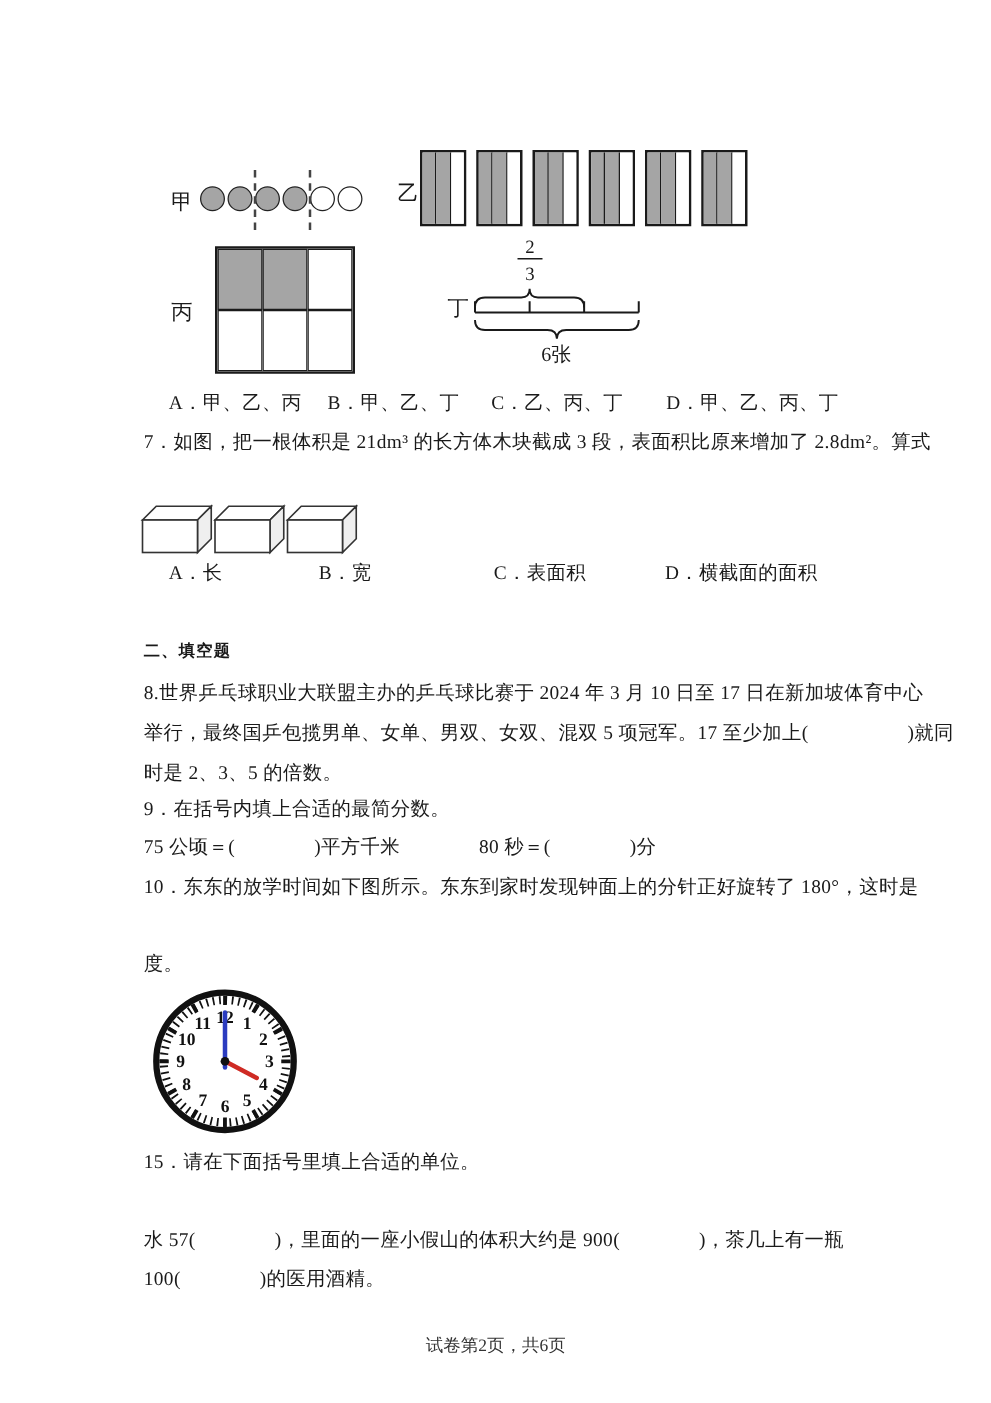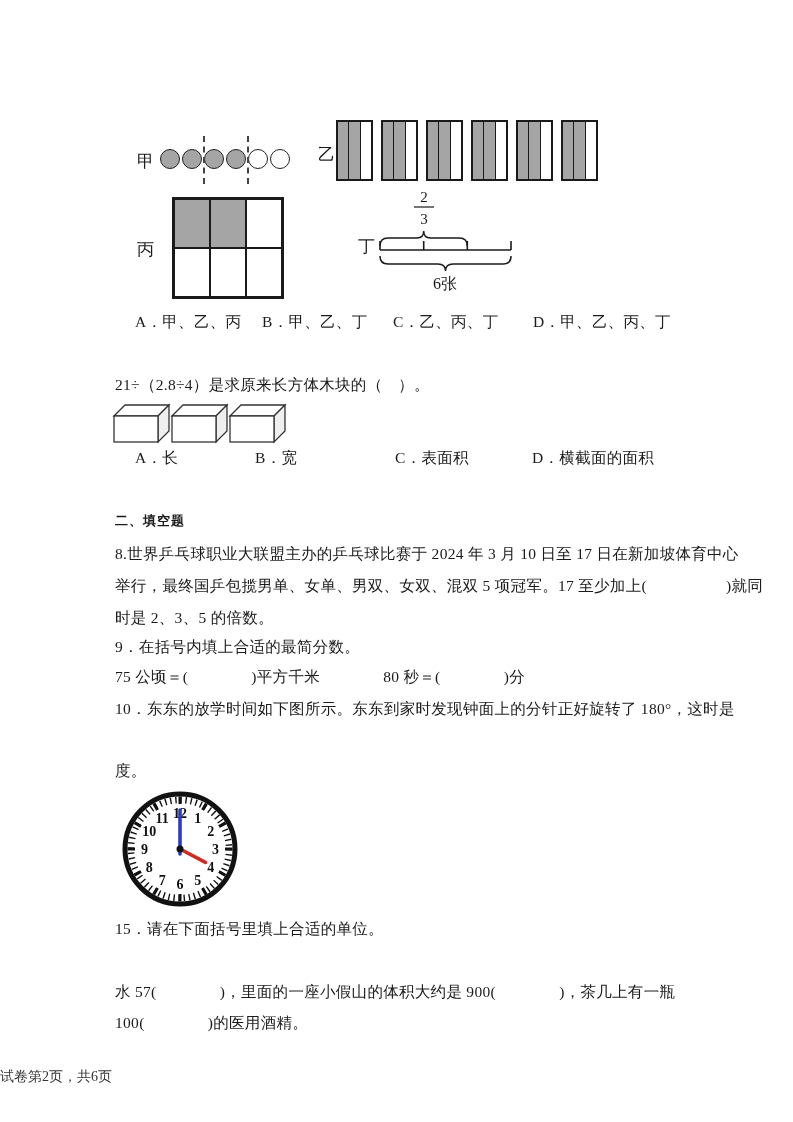--- a/index.html
+++ b/index.html
@@ -21,21 +21,21 @@
   .strip:last-child{border-right:none;}
   
   .bing-grid{position:absolute;width:112px;height:102px;display:grid;
     grid-template-columns:repeat(3,1fr);grid-template-rows:repeat(2,1fr);
     border:2.5px solid #1a1a1a;box-sizing:border-box;background:#fff;}
   .bing-cell{border:1.2px solid #1a1a1a;background:#fff;}
   .abs-svg{position:absolute;}
   .svg-cn{font-size:17px;fill:#1a1a1a;}
   .svg-num{font-size:15px;fill:#1a1a1a;}
   .clock-num{font-size:14px;font-weight:600;fill:#111;}
-  .footer{position:absolute;left:0;width:100%;text-align:left;font-size:14px;color:#333;}
+  .footer{position:absolute;left:0;width:100%;text-align:center;font-size:14px;color:#333;}
 </style>
 </head>
 <body>
 
 <div class="page">
 
   <span class="fig-label" style="left:137px;top:150px">甲</span>
   <div class="jia-row" style="left:160px;top:149px">
     <span class="circle shaded" style="background: rgb(165, 165, 165);"></span>
     <span class="circle shaded" style="background: rgb(165, 165, 165);"></span>
@@ -104,21 +104,21 @@
     <line x1="163" y1="64" x2="163" y2="55" stroke="#1a1a1a" stroke-width="1.6"></line>
     <path d="M 32 70 Q 32 78 40 78 L 90 78 Q 97.5 78 97.5 85 Q 97.5 78 105 78 L 155 78 Q 163 78 163 70" fill="none" stroke="#1a1a1a" stroke-width="1.5"></path>
     <text x="97" y="103" text-anchor="middle" class="svg-cn" style="font-size:16px">6张</text>
   </svg>
 
   <span class="line" style="left:135px;top:312px">A．甲、乙、丙</span>
   <span class="line" style="left:262px;top:312px">B．甲、乙、丁</span>
   <span class="line" style="left:393px;top:312px">C．乙、丙、丁</span>
   <span class="line" style="left:533px;top:312px">D．甲、乙、丙、丁</span>
 
-  <span class="line" style="left:115px;top:375px">21÷（2.8÷4）是求原来长方体木块的（　）。</span>
+  <span class="line" style="left:115px;top:343px">7．如图，把一根体积是 21dm³ 的长方体木块截成 3 段，表面积比原来增加了 2.8dm²。算式</span>
 
   <svg class="abs-svg" style="left:112px;top:402px" width="190" height="48" viewBox="0 0 190 48">
     <g stroke="#333" stroke-width="1.3">
       <polygon points="2,14 13,3 57,3 46,14" fill="#ffffff"></polygon>
       <polygon points="46,14 57,3 57,29 46,40" fill="#efefef"></polygon>
       <rect x="2" y="14" width="44" height="26" fill="#ffffff"></rect>
     </g>
     <g stroke="#333" stroke-width="1.3">
       <polygon points="60,14 71,3 115,3 104,14" fill="#ffffff"></polygon>
       <polygon points="104,14 115,3 115,29 104,40" fill="#efefef"></polygon>

